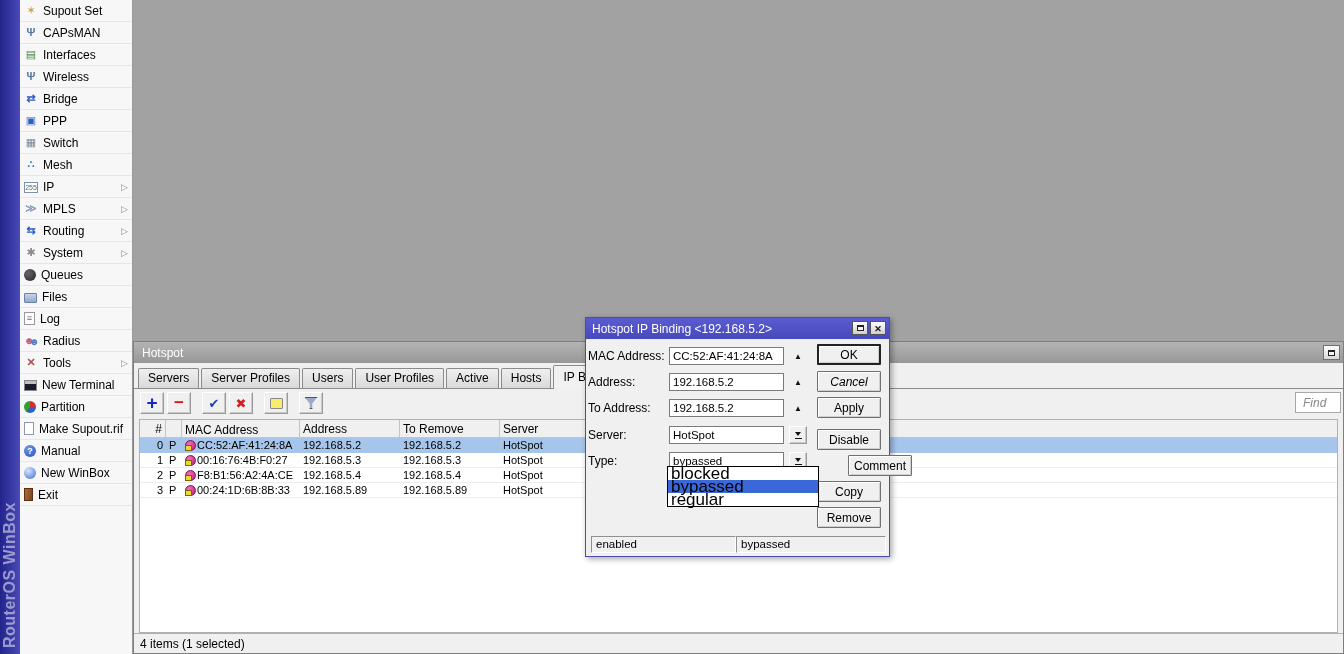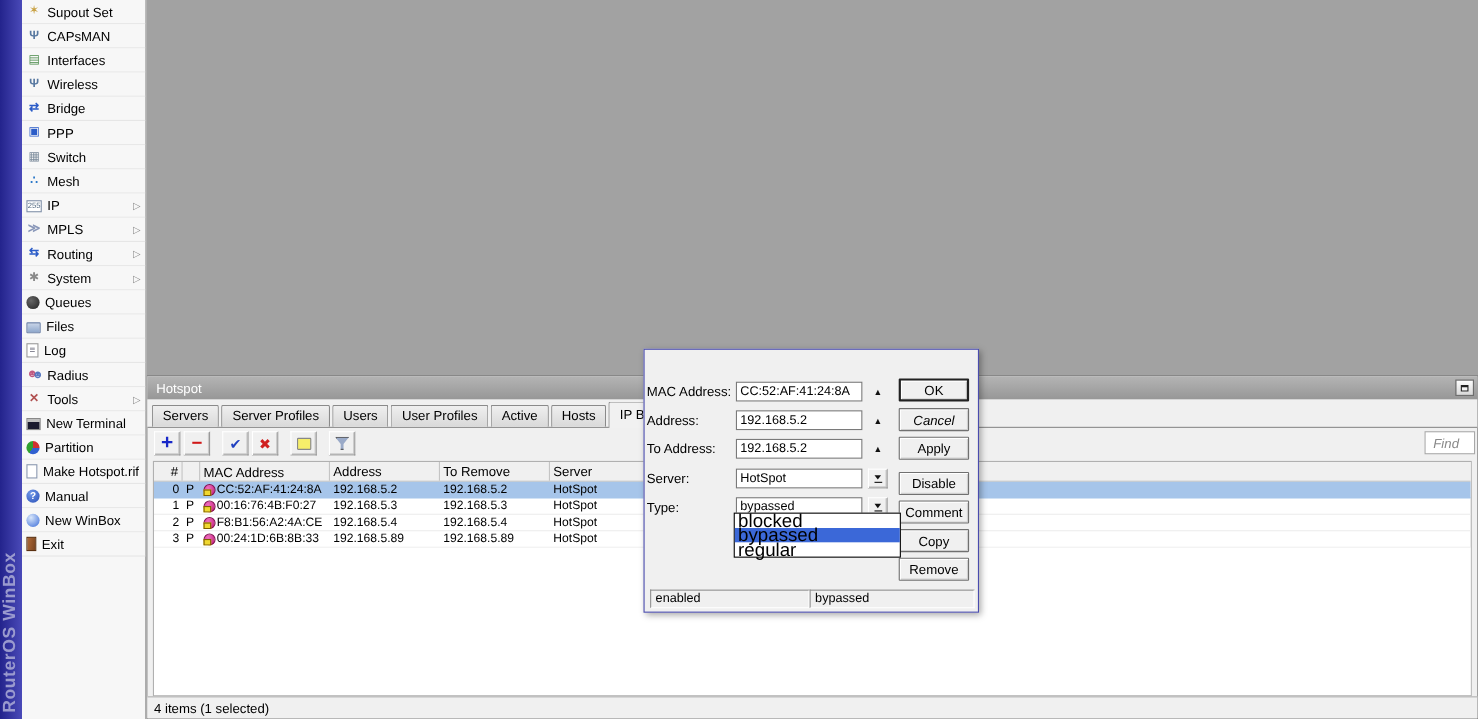--- a/index.html
+++ b/index.html
@@ -243,21 +243,21 @@
   <div class="sbi">
       <span class="ic i-term"></span>
       <span class="sbl">New Terminal</span>
     </div>
   <div class="sbi">
       <span class="ic i-pie"></span>
       <span class="sbl">Partition</span>
     </div>
   <div class="sbi">
       <span class="ic i-doc"></span>
-      <span class="sbl">Make Hotspot.rif</span>
+      <span class="sbl">Make Supout.rif</span>
     </div>
   <div class="sbi">
       <span class="ic i-help"></span>
       <span class="sbl">Manual</span>
     </div>
   <div class="sbi">
       <span class="ic i-globe"></span>
       <span class="sbl">New WinBox</span>
     </div>
   <div class="sbi">
@@ -371,20 +371,29 @@
     </div>
     <div class="tbody-fill"></div>
   </div>
 
   <div class="statusbar">
     <span>4 items (1 selected)</span>
   </div>
 </div>
 
 <div class="dlg">
+  <div class="dlg-title">
+    <span>Hotspot IP Binding &lt;192.168.5.2&gt;</span>
+    <span class="dlg-btn max">
+        <span class="glyph-restore"></span>
+      </span>
+    <span class="dlg-btn close">
+        <span class="glyph-close"></span>
+      </span>
+  </div>
 
   <div class="frow" style="top:29px;left:0;right:0;">
     <span class="flabel">MAC Address:</span>
     <span class="finput">CC:52:AF:41:24:8A</span>
     <span class="fctl uparrow"></span>
   </div>
 
   <div class="frow" style="top:55px;left:0;right:0;">
     <span class="flabel">Address:</span>
     <span class="finput">192.168.5.2</span>
@@ -410,21 +419,21 @@
     <span class="finput">bypassed</span>
     <span class="fctl ddbtn">
         <span class="dd-glyph"></span>
       </span>
   </div>
 
   <div class="dbtn default" style="top:26px;">OK</div>
   <div class="dbtn" style="top:53px;font-style:italic;">Cancel</div>
   <div class="dbtn" style="top:79px;text-align:center;">Apply</div>
   <div class="dbtn" style="top:111px;">Disable</div>
-  <div class="dbtn" style="top:137px;">Comment</div>
+  <div class="dbtn" style="top:137px;margin-left:31px;">Comment</div>
   <div class="dbtn" style="top:163px;">Copy</div>
   <div class="dbtn" style="top:189px;">Remove</div>
 
   <div class="popup">
     <div class="opt">blocked</div>
     <div class="opt hl">bypassed</div>
     <div class="opt">regular</div>
   </div>
 
   <div class="dstat left">enabled</div>

